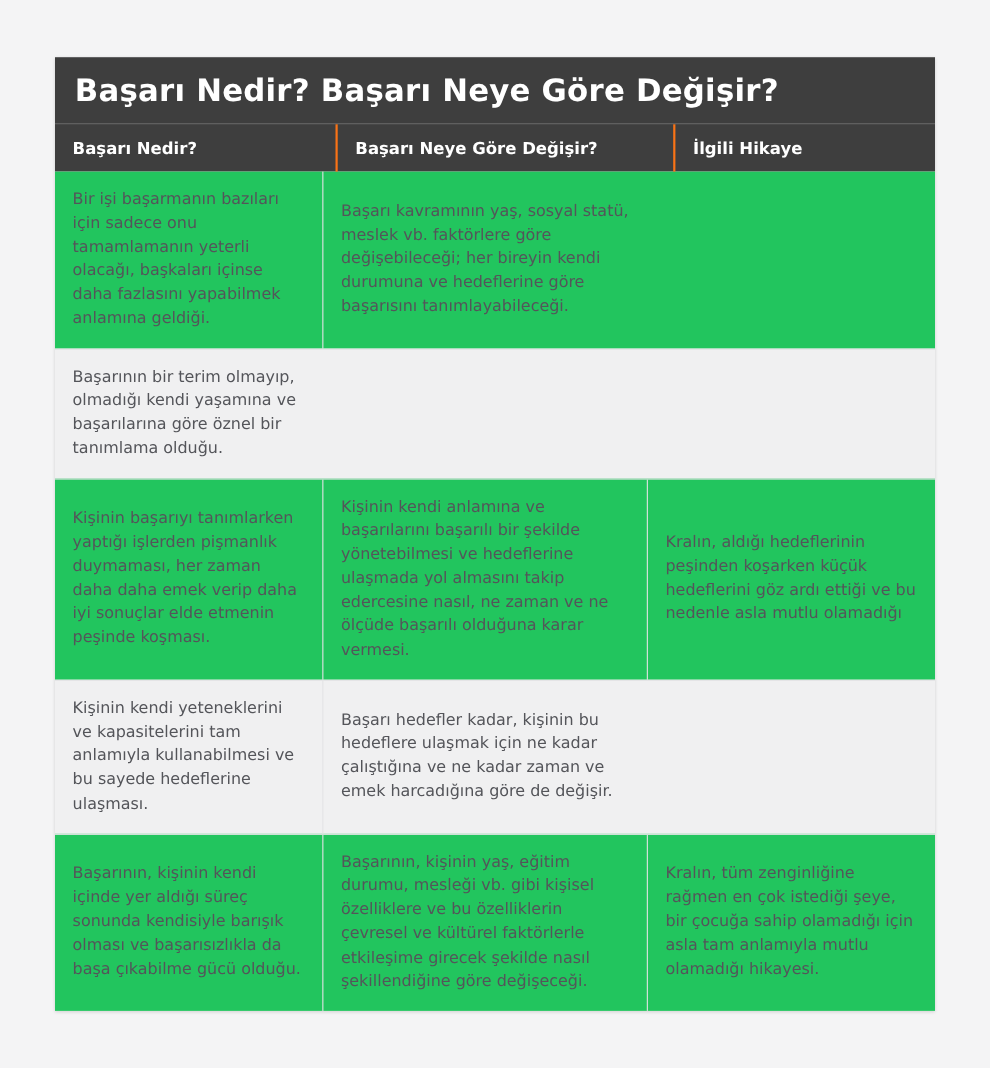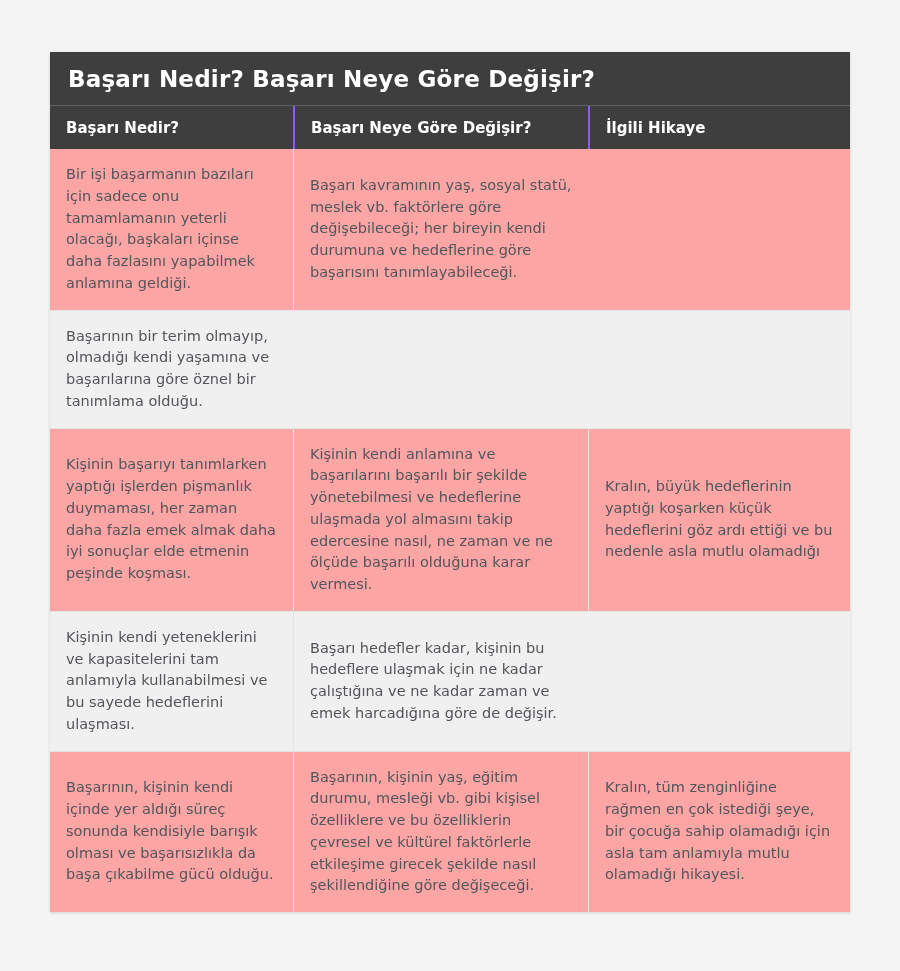--- a/index.html
+++ b/index.html
@@ -11,44 +11,45 @@
   }
   .card {
     width: 800px;
     margin: 52px auto 0 50px;
     background: #ffffff;
     box-shadow: 0 1px 3px rgba(0,0,0,0.14);
   }
   .title-bar {
     background: #3e3e3e;
     color: #ffffff;
-    font-size: 23px;
+    font-size: 28px;
     font-weight: bold;
     padding: 14px 18px 13px 18px;
     letter-spacing: 0.2px;
   }
   .col-header-row {
     display: flex;
     background: #3e3e3e;
     border-top: 1px solid #606060;
+    gap: 12px;
   }
   .col-header {
     color: #ffffff;
     font-size: 15px;
     font-weight: bold;
     padding: 13px 16px 12px 16px;
   }
-  .col-header + .col-header { border-left: 2px solid #8b5cf6; }
+  .col-header + .col-header { border-left: 2px solid #f97316; }
   .c1 { width: 243px; flex: 0 0 243px; }
   .c2 { width: 295px; flex: 0 0 295px; }
   .c3 { width: 262px; flex: 0 0 262px; }
   .body-row {
     display: flex;
     align-items: stretch;
-    background: #fca5a5;
+    background: #22c55e;
   }
   .body-row + .body-row { border-top: 1px solid #e3e3e5; }
   .body-row.alt { background: #f0f0f1; }
   .cell {
     display: flex;
     align-items: center;
     padding: 15px 16px;
     color: #54555a;
     font-size: 14.5px;
     line-height: 1.5;
@@ -71,27 +72,27 @@
   <div class="body-row">
     <div class="cell c1">Bir işi başarmanın bazıları için sadece onu tamamlamanın yeterli olacağı, başkaları içinse daha fazlasını yapabilmek anlamına geldiği.</div>
     <div class="cell c2">Başarı kavramının yaş, sosyal statü, meslek vb. faktörlere göre değişebileceği; her bireyin kendi durumuna ve hedeflerine göre başarısını tanımlayabileceği.</div>
   </div>
 
   <div class="body-row alt">
     <div class="cell c1">Başarının bir terim olmayıp, olmadığı kendi yaşamına ve başarılarına göre öznel bir tanımlama olduğu.</div>
   </div>
 
   <div class="body-row">
-    <div class="cell c1">Kişinin başarıyı tanımlarken yaptığı işlerden pişmanlık duymaması, her zaman daha fazla emek almak daha iyi sonuçlar elde etmenin peşinde koşması.</div>
+    <div class="cell c1">Kişinin başarıyı tanımlarken yaptığı işlerden pişmanlık duymaması, her zaman daha daha emek verip daha iyi sonuçlar elde etmenin peşinde koşması.</div>
     <div class="cell c2">Kişinin kendi anlamına ve başarılarını başarılı bir şekilde yönetebilmesi ve hedeflerine ulaşmada yol almasını takip edercesine nasıl, ne zaman ve ne ölçüde başarılı olduğuna karar vermesi.</div>
-    <div class="cell c3">Kralın, büyük hedeflerinin yaptığı koşarken küçük hedeflerini göz ardı ettiği ve bu nedenle asla mutlu olamadığı</div>
+    <div class="cell c3">Kralın, aldığı hedeflerinin peşinden koşarken küçük hedeflerini göz ardı ettiği ve bu nedenle asla mutlu olamadığı</div>
   </div>
 
   <div class="body-row alt">
-    <div class="cell c1">Kişinin kendi yeteneklerini ve kapasitelerini tam anlamıyla kullanabilmesi ve bu sayede hedeflerini ulaşması.</div>
+    <div class="cell c1">Kişinin kendi yeteneklerini ve kapasitelerini tam anlamıyla kullanabilmesi ve bu sayede hedeflerine ulaşması.</div>
     <div class="cell c2">Başarı hedefler kadar, kişinin bu hedeflere ulaşmak için ne kadar çalıştığına ve ne kadar zaman ve emek harcadığına göre de değişir.</div>
   </div>
 
   <div class="body-row">
     <div class="cell c1">Başarının, kişinin kendi içinde yer aldığı süreç sonunda kendisiyle barışık olması ve başarısızlıkla da başa çıkabilme gücü olduğu.</div>
     <div class="cell c2">Başarının, kişinin yaş, eğitim durumu, mesleği vb. gibi kişisel özelliklere ve bu özelliklerin çevresel ve kültürel faktörlerle etkileşime girecek şekilde nasıl şekillendiğine göre değişeceği.</div>
     <div class="cell c3">Kralın, tüm zenginliğine rağmen en çok istediği şeye, bir çocuğa sahip olamadığı için asla tam anlamıyla mutlu olamadığı hikayesi.</div>
   </div>
 
 </div>

